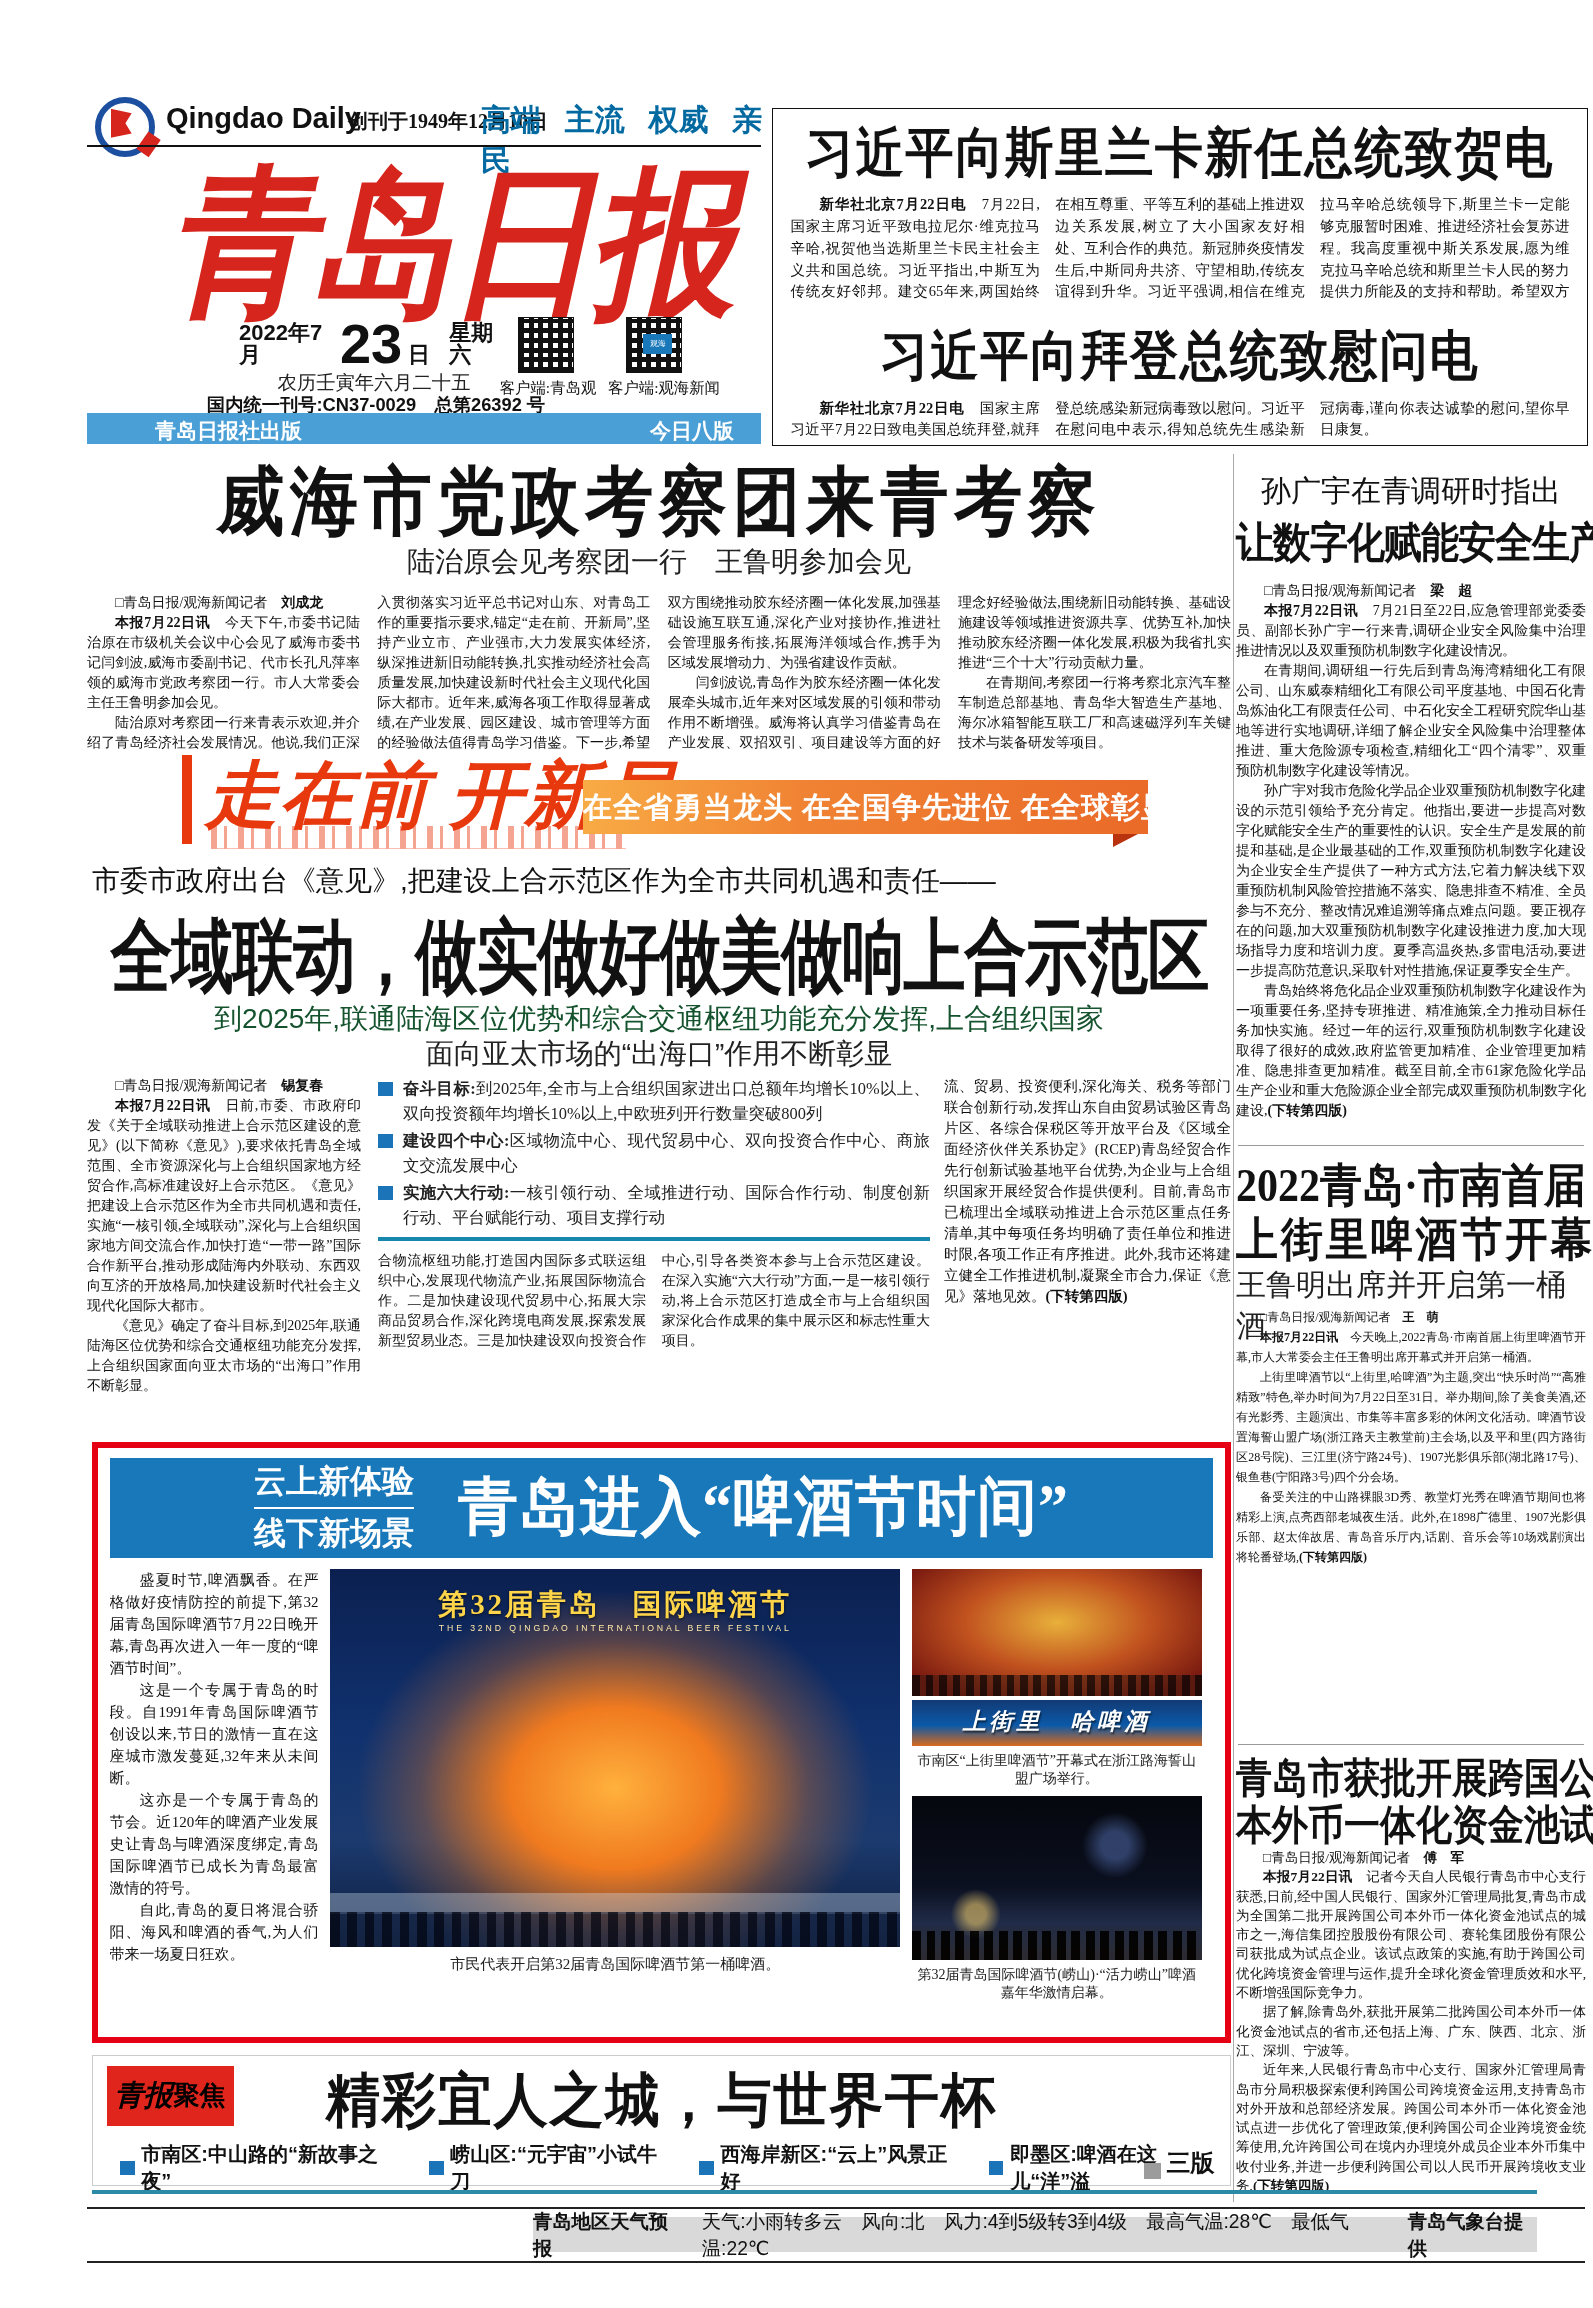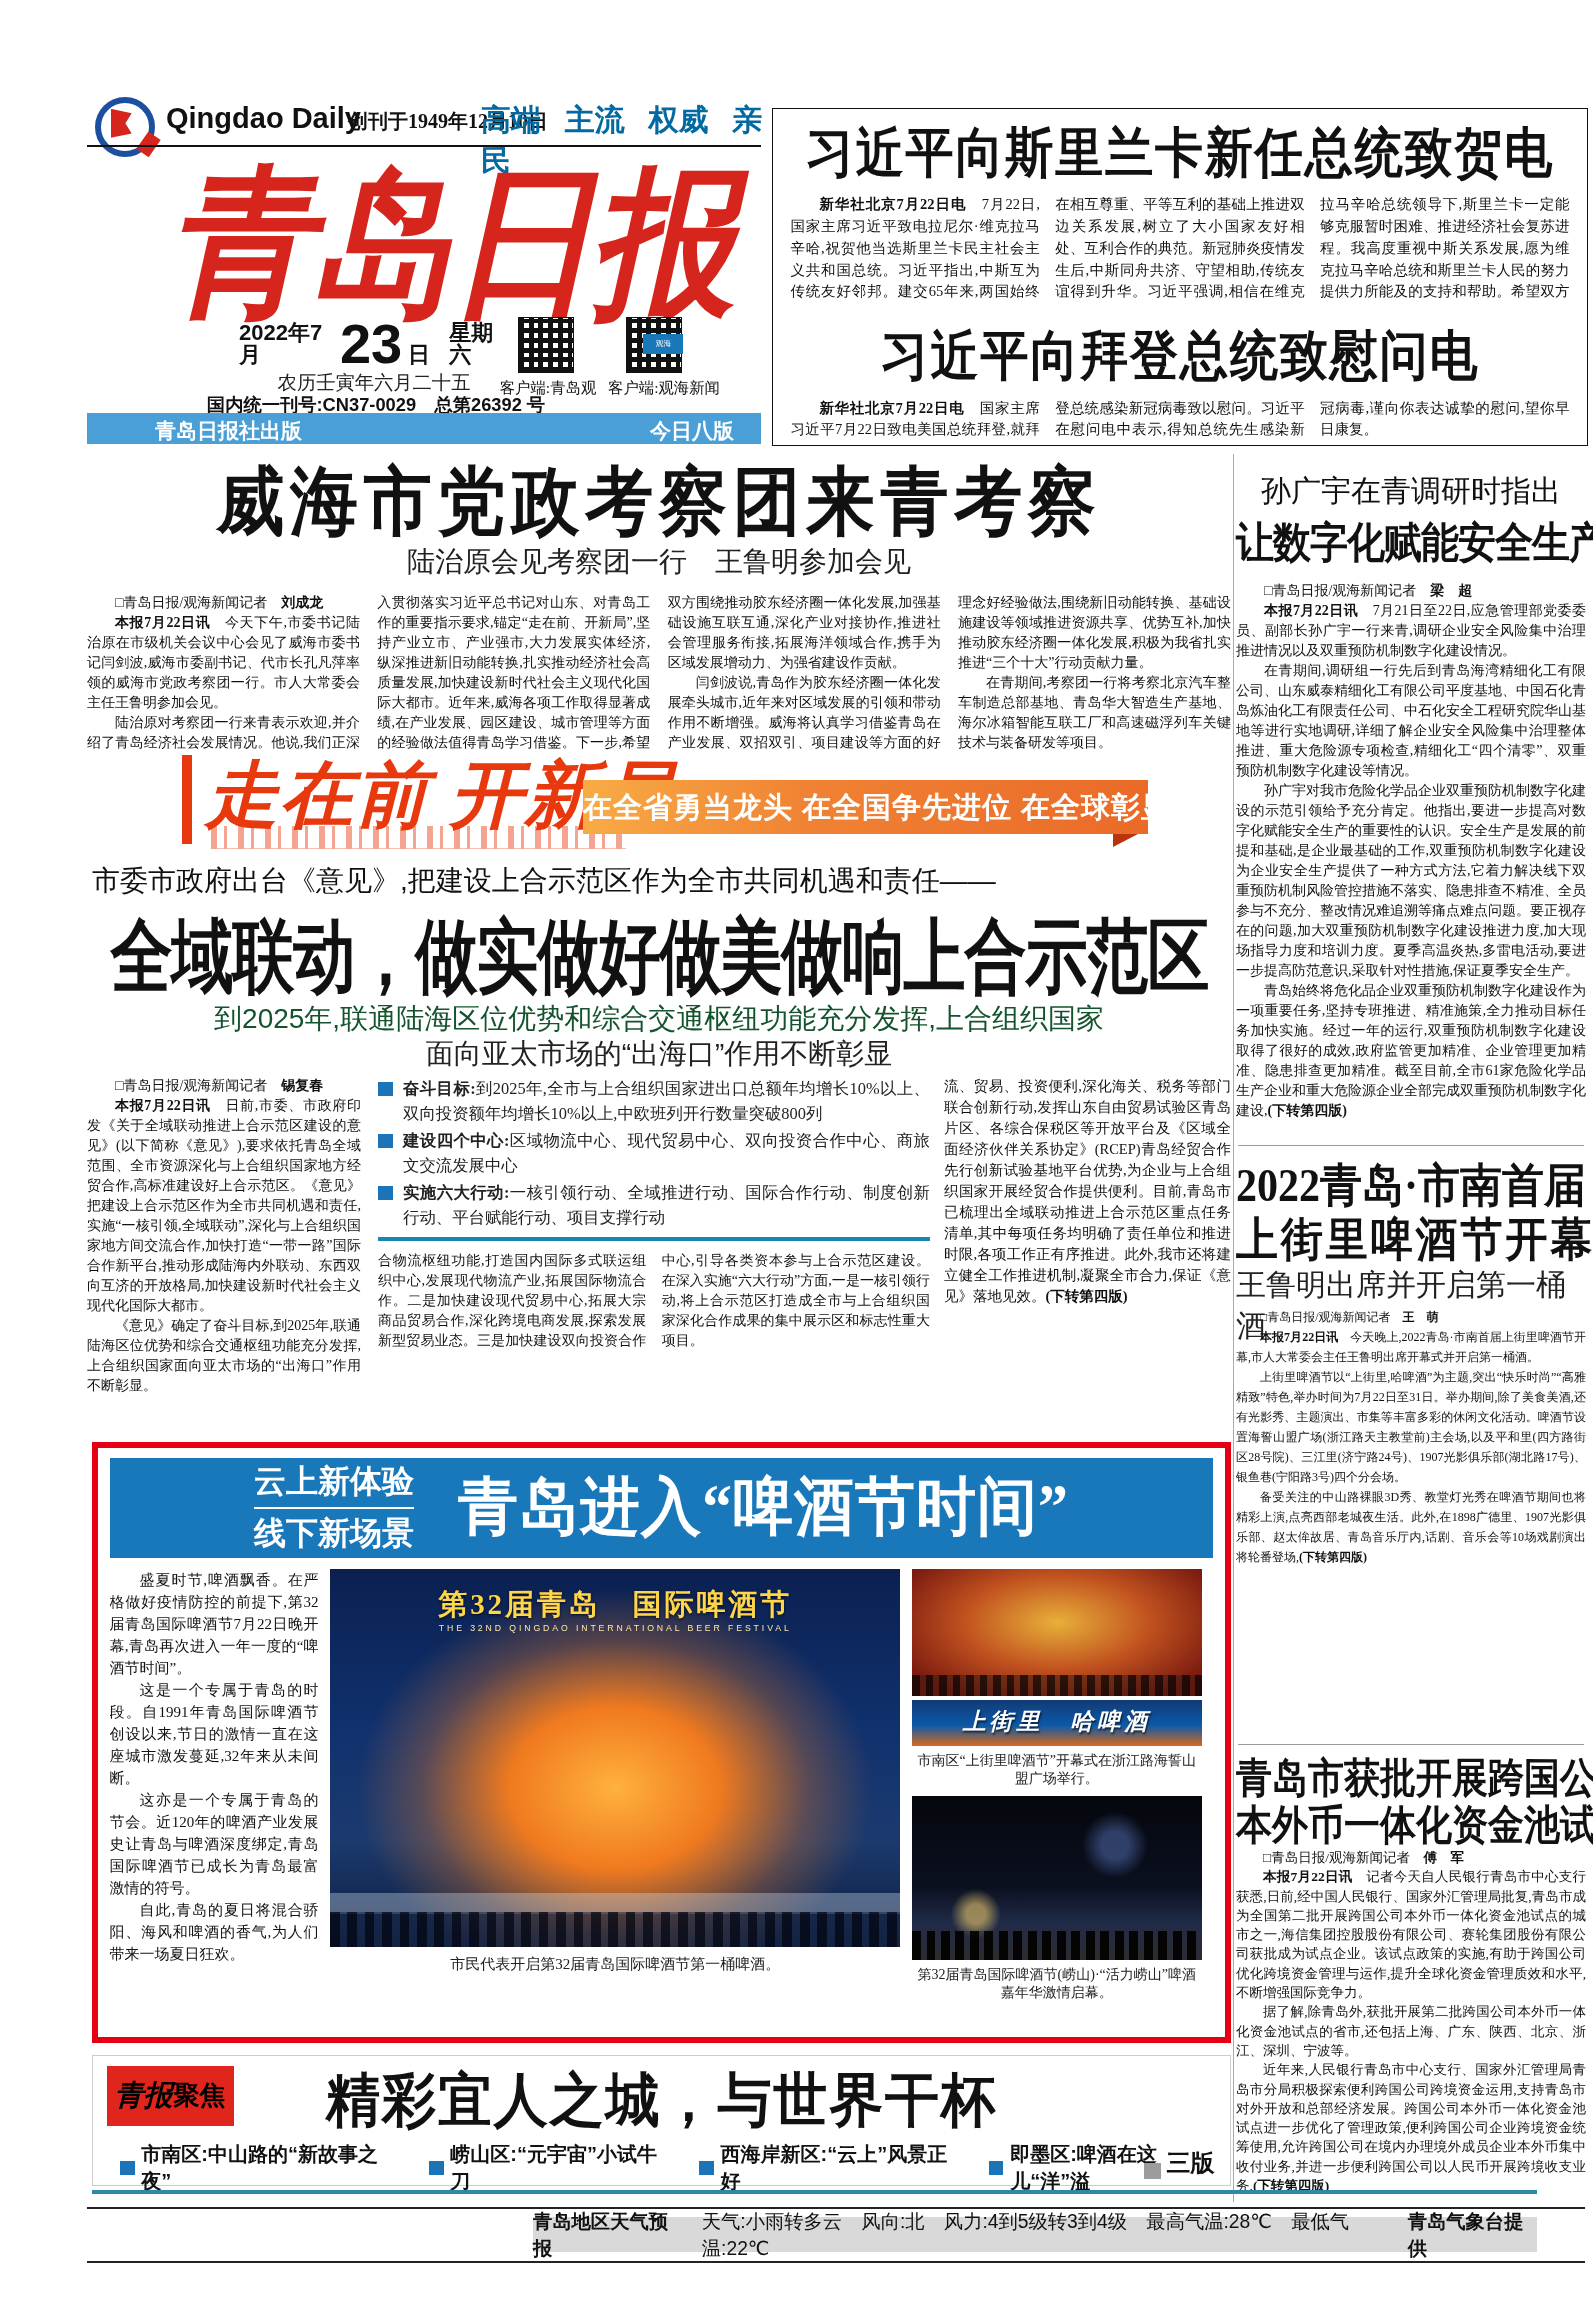--- a/index.html
+++ b/index.html
@@ -28,21 +28,21 @@
   .dateline .d-pre { font-size:22px; font-weight:bold; line-height:1; padding-bottom:3.9px; }
   .dateline .d-day { font-size:56px; font-weight:bold; line-height:.9; }
   .dateline .d-ri  { font-size:22px; font-weight:bold; line-height:1; padding-bottom:3.9px; }
   .dateline .d-wk  { font-size:22px; font-weight:bold; line-height:1; padding-bottom:3.9px; margin-left:13.5px; }
   .lunar { left:239px; top:369px; width:270px; text-align:center; font-size:19.3px; color:#222; }
   .issue { left:183px; top:392px; width:386px; text-align:center; font-size:18.3px; font-weight:bold; }
   .qr { top:317px; width:56px; height:56px; border:1.9px solid #111; background:
         repeating-linear-gradient(90deg,#111 0 4.8px,transparent 4.8px 9.7px),
         repeating-linear-gradient(0deg,#111 0 4.8px,#fff 4.8px 9.7px); }
   .qr1 { left:518px; } .qr2 { left:626px; }
-  .qr .core { position:absolute; left:16.4px; top:16.4px; width:40px; height:19.3px; background:#1878ba; color:#fff;
+  .qr .core { position:absolute; left:16.4px; top:16.4px; width:29px; height:19.3px; background:#1878ba; color:#fff;
               font-size:7.7px; line-height:19.3px; text-align:center; font-family:"Liberation Sans",sans-serif; }
   .qr-label { top:378px; font-size:15.4px; }
   .qrl1 { left:490px; width:116px; text-align:center; }
   .qrl2 { left:601px; width:126px; text-align:center; }
   .mast-bar { left:87px; top:413px; width:674px; height:31px; background:#4aa0d6; color:#fff; }
   .mast-bar .pub { position:absolute; left:68px; top:3.9px; font-size:21px; font-weight:bold; }
   .mast-bar .pages { position:absolute; right:27px; top:3.9px; font-size:21px; font-weight:bold; }
 
   
   .topbox { left:772px; top:108px; width:816px; height:338px; border:1.9px solid #111; padding:11.6px 17.4px; }

